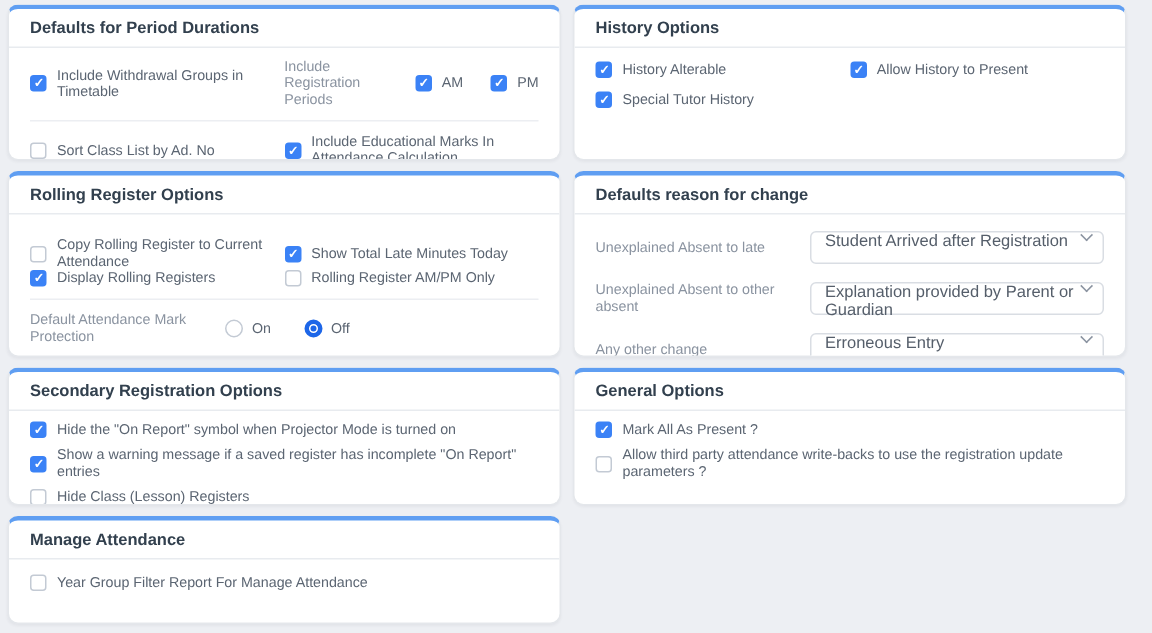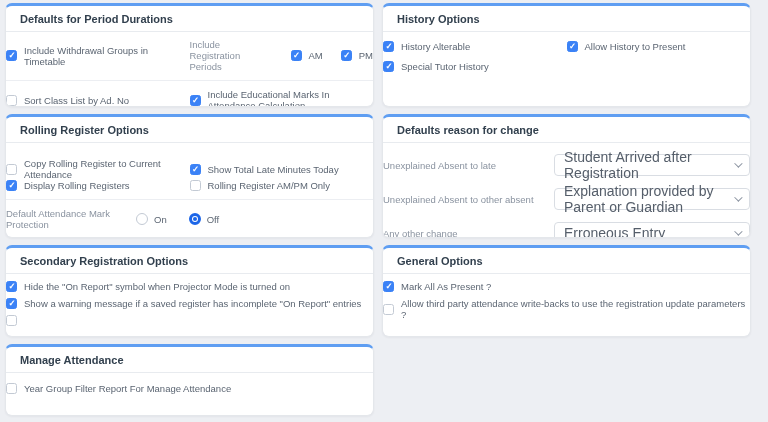--- a/index.html
+++ b/index.html
@@ -19,21 +19,21 @@
     border-top:3px solid #5f9ef2;
     border-radius:7px;
     box-shadow:0 1px 2px rgba(30,40,60,.05);
     overflow:hidden;
   }
   .panel-header {
     font-size:11px; font-weight:bold; color:#32404e;
     padding:7px 14px 6px;
     border-bottom:1px solid #e8ebef;
   }
-  .panel-body { padding:7px 0; font-size:9.5px; color:#5b6572; }
+  .panel-body { padding:7px 14px; font-size:9.5px; color:#5b6572; }
 
   .grid2 { display:grid; grid-template-columns:1fr 1fr; align-items:center; }
   .stack { display:flex; flex-direction:column; }
   .mt8 { margin-top:8px; }
   .mt9 { margin-top:9px; }
   .divider { height:1px; background:#eceef2; margin:8px 0; border:0; }
 
   .cb-item { display:inline-flex; align-items:center; gap:7px; }
   .cb {
     width:11px; height:11px; flex:0 0 auto;
@@ -59,22 +59,22 @@
   .radio.selected::after {
     content:""; position:absolute; inset:1px; border-radius:50%; background:#1d66e8;
   }
   .reg-periods { display:flex; align-items:center; gap:18px; }
 
   .sel-grid { display:grid; grid-template-columns:1fr 196px; align-items:center; row-gap:12px; padding-top:4px; }
   .sel-label { color:#8a93a0; }
   .select {
     height:22px; background:#fff;
     border:1px solid #d9dde3; border-radius:4px;
-    display:flex; align-items:center; justify-content:space-between;
-    padding:0 9px; color:#555e6a; font-size:14px;
+    display:flex; justify-content:space-between;
+    padding:0 9px; color:#555e6a; font-size:11px;
   }
   .chev {
     width:6px; height:6px; flex:0 0 auto;
     border-right:1.5px solid #8a93a0; border-bottom:1.5px solid #8a93a0;
     transform:rotate(45deg) translateY(-2px);
   }
 </style>
 </head>
 <body>
 
@@ -205,20 +205,21 @@
       <label class="cb-item">
         <span class="cb checked"></span>
         <span class="cb-label">Hide the "On Report" symbol when Projector Mode is turned on</span>
       </label>
       <label class="cb-item">
         <span class="cb checked"></span>
         <span class="cb-label">Show a warning message if a saved register has incomplete "On Report" entries</span>
       </label>
       <label class="cb-item">
         <span class="cb"></span>
+        <span class="cb-label">Hide Class (Lesson) Registers</span>
       </label>
     </div>
   </div>
 
   <div class="panel">
     <div class="panel-header">General Options</div>
     <div class="panel-body stack" style="gap:6px;">
       <label class="cb-item">
         <span class="cb checked"></span>
         <span class="cb-label">Mark All As Present ?</span>

